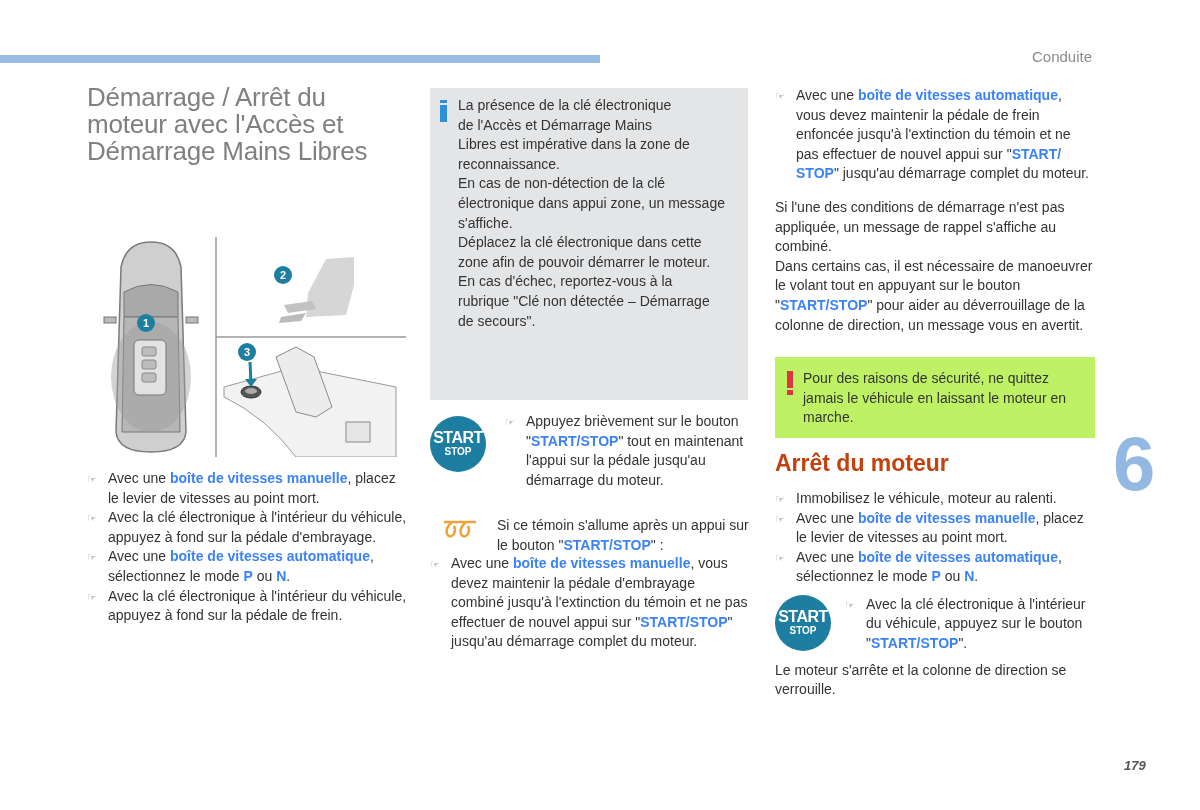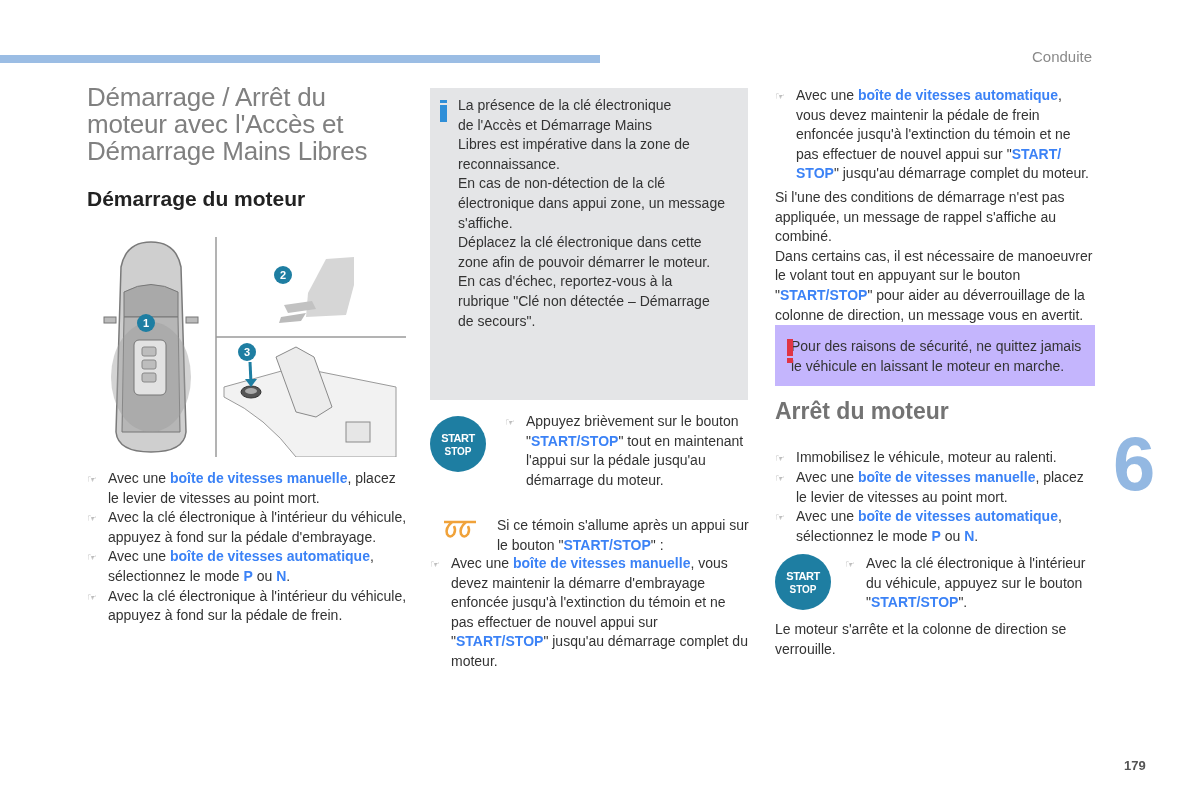--- a/index.html
+++ b/index.html
@@ -2,21 +2,21 @@
 <html><head>
 <meta charset="utf-8">
 <style>
   * { box-sizing: border-box; margin: 0; padding: 0; }
   html, body { width: 1200px; height: 810px; background: #ffffff; overflow: hidden; }
   body { position: relative; font-family: "Liberation Sans", sans-serif; color: #333333; font-size: 14px; }
 
   .top-bar { position: absolute; left: 0; top: 55px; width: 600px; height: 8px; background: #9bbde4; }
   .section-label { position: absolute; right: 108px; top: 48px; font-size: 15px; color: #8a8a8a; }
   .chapter-num { position: absolute; left: 1113px; top: 426px; font-size: 76px; font-weight: bold; color: #93b8e2; line-height: 1; }
-  .page-num { position: absolute; left: 1124px; top: 758px; font-size: 13px; font-weight: bold; color: #555555; }
+  .page-num { position: absolute; left: 1124px; top: 758px; font-size: 13px; font-weight: bold; color: #555555; font-style: italic; }
 
   .col { position: absolute; }
   .col1 { left: 87px; top: 84px; width: 320px; }
   .col2 { left: 430px; top: 88px; width: 318px; }
   .col3 { left: 775px; top: 86px; width: 320px; }
 
   .page-title { font-size: 26px; line-height: 27px; color: #808080; font-weight: normal; letter-spacing: -0.2px; }
   .sub-title { font-size: 21px; font-weight: bold; color: #222222; margin-top: 22px; }
 
   p, li { font-size: 14px; line-height: 19.6px; color: #333333; }
@@ -31,59 +31,58 @@
 
   .col1 .bullets { position: absolute; top: 385px; left: 0; width: 320px; }
 
   .info-box { background: #e4e5e7; padding: 8px 8px 28px 28px; position: relative; height: 312px; }
   .info-icon { position: absolute; left: 10px; top: 12px; width: 7px; height: 22px; }
   .info-icon .dot { position: absolute; left: 0; top: 0; width: 7px; height: 3px; background: #2f8fd8; }
   .info-icon .bar { position: absolute; left: 0; top: 5px; width: 7px; height: 17px; background: #2f8fd8; }
 
   .start-row { position: relative; margin-top: 12px; height: 88px; }
   .start-btn { position: absolute; left: 0; top: 4px; width: 56px; height: 56px; border-radius: 50%; background: #1e7ea2; color: #fff; text-align: center; }
-  .start-btn .s1 { display: block; font-weight: bold; font-size: 11px; padding-top: 14px; letter-spacing: -0.5px; line-height: 16px; }
+  .start-btn .s1 { display: block; font-weight: bold; font-size: 16px; padding-top: 14px; letter-spacing: -0.5px; line-height: 16px; }
   .start-btn .s2 { display: block; font-weight: bold; font-size: 10px; line-height: 12px; text-align: center; }
   .start-row .bullets { position: absolute; left: 75px; top: 0; width: 245px; }
 
   .para { margin-top: 6px; }
   .para2 { margin-top: 8px; }
 
   .glow-row { position: relative; margin-top: 12px; height: 42px; }
   .glow-icon { position: absolute; left: 12px; top: 6px; width: 36px; height: 22px; }
   .glow-row p { position: absolute; left: 67px; top: 4px; width: 255px; }
   .col2 .after-glow { margin-top: 0; }
 
-  .warn-box { background: #c4b5fd; padding: 12px 8px 10px 16px; position: relative; }
+  .warn-box { background: #bef264; padding: 12px 8px 10px 28px; position: relative; margin-top: 22px; }
   .warn-icon { position: absolute; left: 12px; top: 14px; width: 6px; height: 24px; }
   .warn-icon .bar { position: absolute; left: 0; top: 0; width: 6px; height: 17px; background: #e03445; }
   .warn-icon .dot { position: absolute; left: 0; top: 19px; width: 6px; height: 5px; background: #e03445; }
 
-  .sub-title2 { font-size: 23px; font-weight: bold; color: #737373; margin-top: 12px; margin-bottom: 23px; }
+  .sub-title2 { font-size: 23px; font-weight: bold; color: #c2410c; margin-top: 12px; margin-bottom: 12px; }
 
   .col3 .start-row { margin-top: 8px; height: 62px; }
   .col3 .start-row .bullets { left: 70px; width: 250px; }
   .col3 .start-row .start-btn { top: 0; }
   .col3 .tail { margin-top: 4px; }
 </style>
 </head>
 <body>
 
 <div class="top-bar"></div>
 <div class="section-label">Conduite</div>
 <div class="chapter-num">6</div>
 <div class="page-num">179</div>
 
 <div class="col col1">
   <h1 class="page-title">
     <span>Démarrage / Arrêt du</span><br>
     <span>moteur avec l'Accès et</span><br>
     <span>Démarrage Mains Libres</span>
   </h1>
-  <h2 class="sub-title">Démarrage du moteur</h2>
 
   <ul class="bullets">
     <li><span class="hand">☞</span><span>Avec une </span><b>boîte de vitesses manuelle</b><span>, placez le levier de vitesses au point mort.</span></li>
     <li><span class="hand">☞</span><span>Avec la clé électronique à l'intérieur du véhicule, appuyez à fond sur la pédale d'embrayage.</span></li>
     <li><span class="hand">☞</span><span>Avec une </span><b>boîte de vitesses automatique</b><span>, sélectionnez le mode </span><b>P</b><span> ou </span><b>N</b><span>.</span></li>
     <li><span class="hand">☞</span><span>Avec la clé électronique à l'intérieur du véhicule, appuyez à fond sur la pédale de frein.</span></li>
   </ul>
 </div>
 
 <svg class="illus" viewBox="0 0 310 220" width="310" height="220">
@@ -163,29 +162,29 @@
   <div class="glow-row">
     <svg class="glow-icon" viewBox="0 0 36 22">
       <path d="M2 4 L34 4" stroke="#f0a23a" stroke-width="2.5" fill="none"></path>
       <path d="M10 4 Q3 10 5 16 Q8 21 12 16 Q14 12 12 8" stroke="#f0a23a" stroke-width="2.5" fill="none"></path>
       <path d="M24 4 Q17 10 19 16 Q22 21 26 16 Q28 12 26 8" stroke="#f0a23a" stroke-width="2.5" fill="none"></path>
     </svg>
     <p><span>Si ce témoin s'allume après un appui sur le bouton "</span><b>START/STOP</b><span>" :</span></p>
   </div>
 
   <ul class="bullets after-glow">
-    <li><span class="hand">☞</span><span>Avec une </span><b>boîte de vitesses manuelle</b><span>, vous devez maintenir la démarre d'embrayage enfoncée jusqu'à l'extinction du témoin et ne pas effectuer de nouvel appui sur "</span><b>START/STOP</b><span>" jusqu'au démarrage complet du moteur.</span></li>
+    <li><span class="hand">☞</span><span>Avec une </span><b>boîte de vitesses manuelle</b><span>, vous devez maintenir la pédale d'embrayage combiné jusqu'à l'extinction du témoin et ne pas effectuer de nouvel appui sur "</span><b>START/STOP</b><span>" jusqu'au démarrage complet du moteur.</span></li>
   </ul>
 </div>
 
 <div class="col col3">
   <ul class="bullets">
     <li><span class="hand">☞</span><span>Avec une </span><b>boîte de vitesses automatique</b><span>, vous devez maintenir la pédale de frein enfoncée jusqu'à l'extinction du témoin et ne pas effectuer de nouvel appui sur "</span><b>START/ STOP</b><span>" jusqu'au démarrage complet du moteur.</span></li>
   </ul>
-  <p style="margin-top:4px">Si l'une des conditions de démarrage n'est pas appliquée, un message de rappel s'affiche au combiné.</p>
+  <p style="margin-top:14px">Si l'une des conditions de démarrage n'est pas appliquée, un message de rappel s'affiche au combiné.</p>
   <p><span>Dans certains cas, il est nécessaire de manoeuvrer le volant tout en appuyant sur le bouton "</span><b>START/STOP</b><span>" pour aider au déverrouillage de la colonne de direction, un message vous en avertit.</span></p>
 
   <div class="warn-box">
     <span class="warn-icon">
         <span class="bar"></span>
         <span class="dot"></span>
       </span>
     <p>Pour des raisons de sécurité, ne quittez jamais le véhicule en laissant le moteur en marche.</p>
   </div>
 

